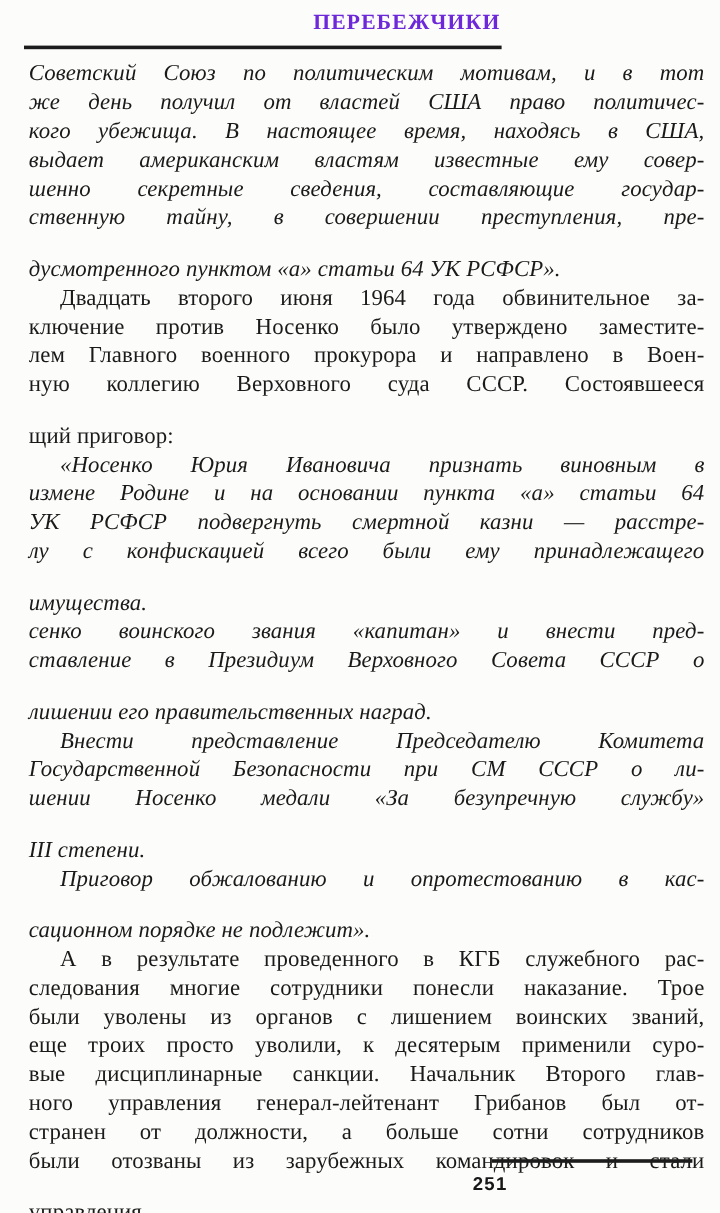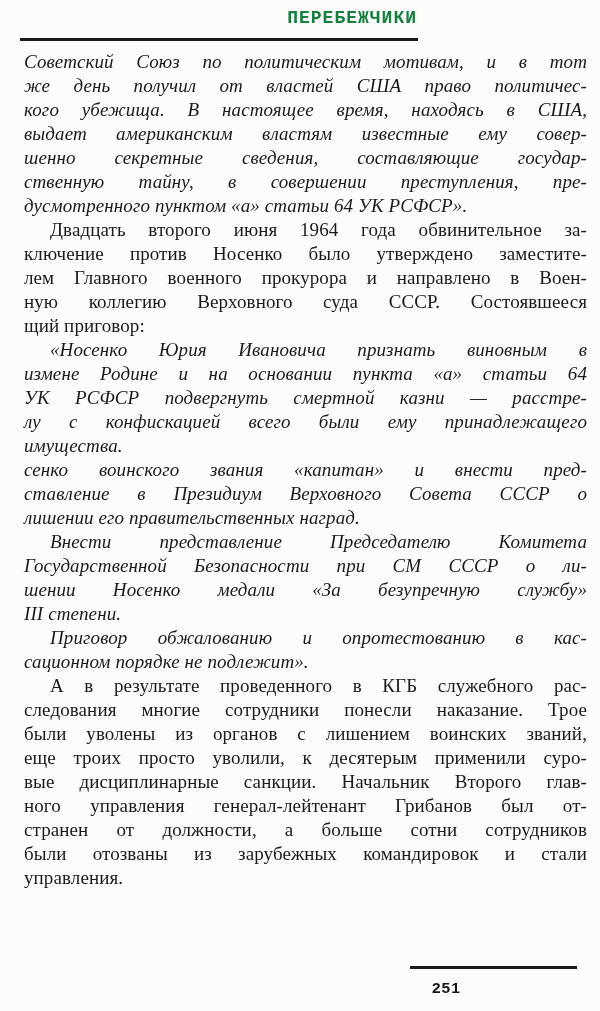--- a/index.html
+++ b/index.html
@@ -13,25 +13,25 @@
     height: 1011px;
     margin: 0 auto;
     background: #fcfcfa;
     overflow: hidden;
     color: #191919;
   }
   .running-header {
     position: absolute;
     top: 8px;
     right: 183px;
-    font-family: Liberation Mono, monospace;
+    font-family: Liberation Serif, serif;
     font-weight: 700;
     font-size: 18px;
     letter-spacing: 1px;
-    color: #15803d;
+    color: #6d28d9;
     white-space: nowrap;
   }
   .header-rule {
     position: absolute;
     left: 20px;
     top: 38px;
     width: 398px;
     height: 3px;
     background: #1c1c1c;
   }
@@ -49,32 +49,33 @@
   .paragraph.italic { font-style: italic; }
   .line {
     text-align: justify;
     text-align-last: justify;
     white-space: normal;
     letter-spacing: 0.1px;
   }
   .line.first-indent { padding-left: 26px; }
   .line.last {
     text-align-last: left;
+    margin-top: 19px;
   }
   .footer-rule {
     position: absolute;
     left: 410px;
     top: 966px;
     width: 167px;
     height: 2.5px;
     background: #1c1c1c;
   }
   .page-number {
     position: absolute;
-    left: 432px;
+    left: 394px;
     top: 979px;
     font-family: "Liberation Sans", sans-serif;
     font-weight: 700;
     font-size: 15.5px;
     letter-spacing: 1px;
     color: #171717;
   }
 </style>
 </head>
 <body>

